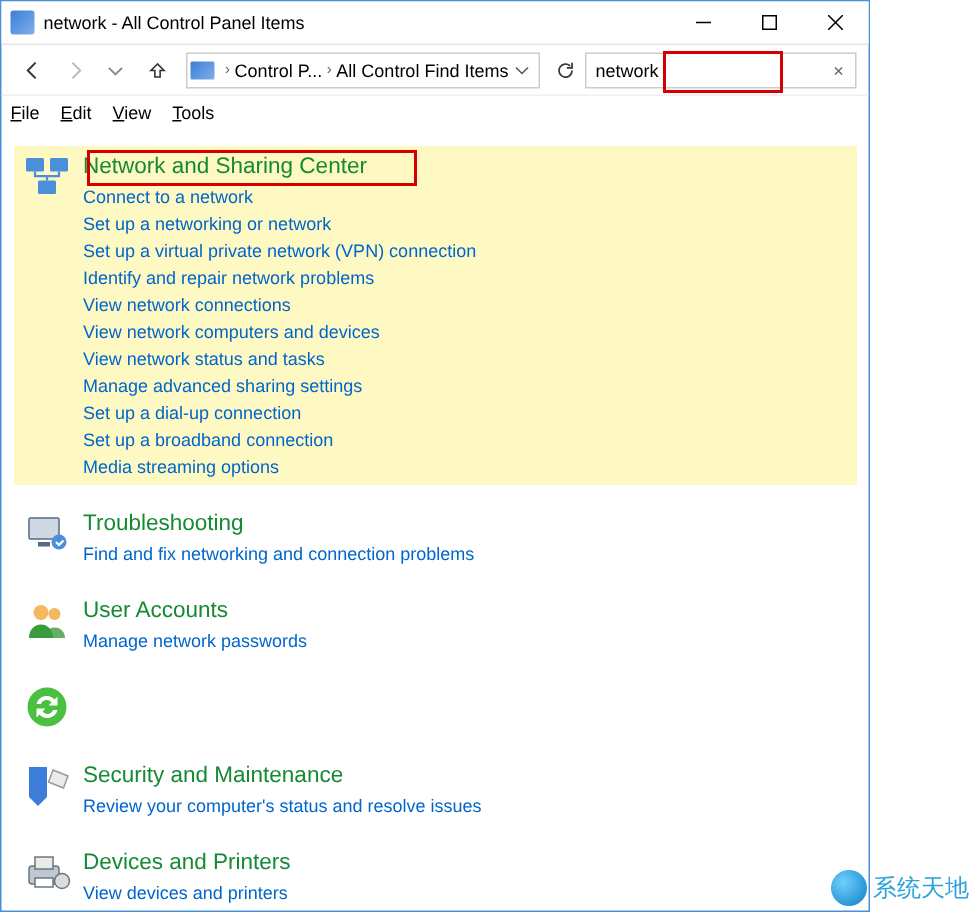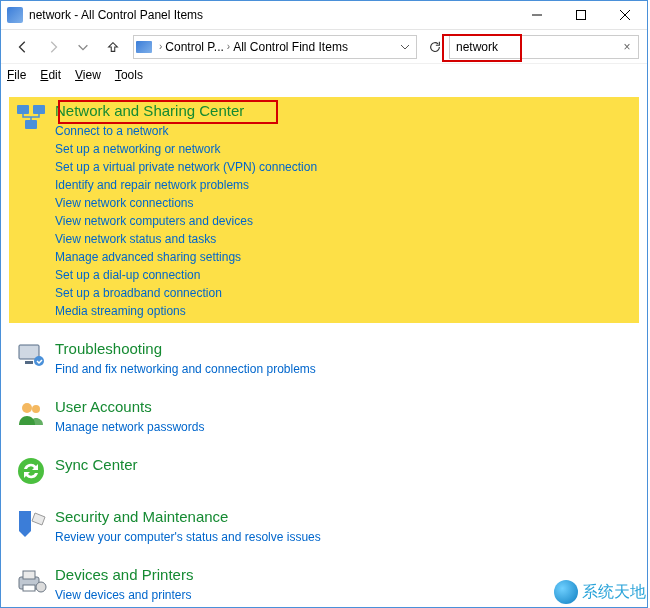--- a/index.html
+++ b/index.html
@@ -1,17 +1,17 @@
 <!DOCTYPE html>
 <html><head>
 <meta charset="utf-8">
 <style>
   * { box-sizing: border-box; margin: 0; padding: 0; }
   body { font-family: "Segoe UI", Tahoma, sans-serif; font-size: 12px; color: #000; background: #fff; width: 650px; height: 608px; overflow: hidden; position: relative; }
-  .window { border: 1px solid #4a90d9; width: 648px; height: 608px; display: flex; flex-direction: column; background: #fff; }
+  .window { border: 1px solid #4a90d9; width: 580px; height: 608px; display: flex; flex-direction: column; background: #fff; }
   .titlebar { height: 28px; display: flex; align-items: center; justify-content: space-between; padding: 0 0 0 6px; background: #fff; }
   .titlebar-left { display: flex; align-items: center; gap: 6px; }
   .titlebar-icon { width: 16px; height: 16px; background: linear-gradient(135deg,#3b7dd8,#7fb0ea); border-radius: 2px; }
   .titlebar-title { font-size: 12px; }
   .titlebar-controls { display: flex; }
   .titlebar-btn { width: 44px; height: 28px; display: flex; align-items: center; justify-content: center; color: #000; }
   .navbar { height: 34px; display: flex; align-items: center; gap: 2px; padding: 0 8px; border-top: 1px solid #e5e5e5; }
   .nav-arrow { width: 28px; height: 28px; display: flex; align-items: center; justify-content: center; color: #666; }
   .nav-arrow.enabled { color: #000; }
   .nav-arrow svg { width: 14px; height: 14px; }
@@ -22,21 +22,21 @@
   .addr-drop { width: 18px; display:flex; align-items:center; justify-content:center; color:#555; }
   .refresh-btn { width: 24px; height:24px; display:flex; align-items:center; justify-content:center; color:#333; }
   .searchbox { width: 190px; height: 24px; border: 1px solid #ccc; display: flex; align-items: center; padding: 0 4px 0 6px; margin-left: 0; position: relative;}
   .searchbox input { border: none; outline: none; flex: 1; font-size: 12px; font-family: inherit; background: transparent; }
   .searchbox .clear { width: 14px; color:#666; text-align:center; }
   .highlight-red { border: 2px solid #d40000; position:absolute; pointer-events:none; }
   .menubar { height: 22px; display: flex; align-items: center; gap: 14px; padding: 0 6px; font-size: 12px; border-top:1px solid #f0f0f0;}
   .menubar span.u { text-decoration: underline; }
   .content { flex: 1; overflow: auto; padding: 12px 8px; }
   .section { display: flex; align-items: flex-start; margin-bottom: 12px; padding: 4px 6px; }
-  .section.highlighted { background: #fde047; }
+  .section.highlighted { background: #fef9c3; }
   .section-icon { width: 32px; height: 32px; flex-shrink: 0; margin-right: 8px; display:flex; align-items:center; justify-content:center; }
   .section-body { flex: 1; }
   .section-title { color: #158a32; font-size: 15px; line-height: 20px; margin-bottom: 2px; }
   .section-title.boxed { display:inline-block; position:relative; }
   .link-list { display: flex; flex-direction: column; gap: 2px; }
   .link { color: #0066cc; font-size: 12px; line-height: 16px; }
   .watermark { position:absolute; right:4px; bottom:4px; font-size:16px; color:#2aa3d9; display:flex; align-items:center; gap:4px; pointer-events:none;}
   .watermark-dot { width:24px; height:24px; border-radius:50%; background: radial-gradient(circle at 35% 35%, #6fd0ff, #0d7dc0); }
   
   .hl-title { left: 58px; top: 100px; width: 220px; height: 24px; }
@@ -186,23 +186,20 @@
       </div>
     </div>
 
     <div class="section">
       <div class="section-icon">
         <svg width="32" height="32" viewBox="0 0 32 32">
             <circle cx="16" cy="16" r="13" fill="#4bbf3f"></circle>
             <path d="M9 14a7 7 0 0 1 12-3l2-2v6h-6l2-2a4 4 0 0 0-7 1zM23 18a7 7 0 0 1-12 3l-2 2v-6h6l-2 2a4 4 0 0 0 7-1z" fill="#fff"></path>
           </svg>
       </div>
-      <div class="section-body">
-        <div class="section-title">Sync Center</div>
-      </div>
     </div>
 
     <div class="section">
       <div class="section-icon">
         <svg width="32" height="32" viewBox="0 0 32 32">
             <path d="M4 4h12v20l-6 6-6-6z" fill="#3b7dd8"></path>
             <path d="M20 6l10 4-3 8-10-4z" fill="#eaeaea" stroke="#999"></path>
           </svg>
       </div>
       <div class="section-body">

